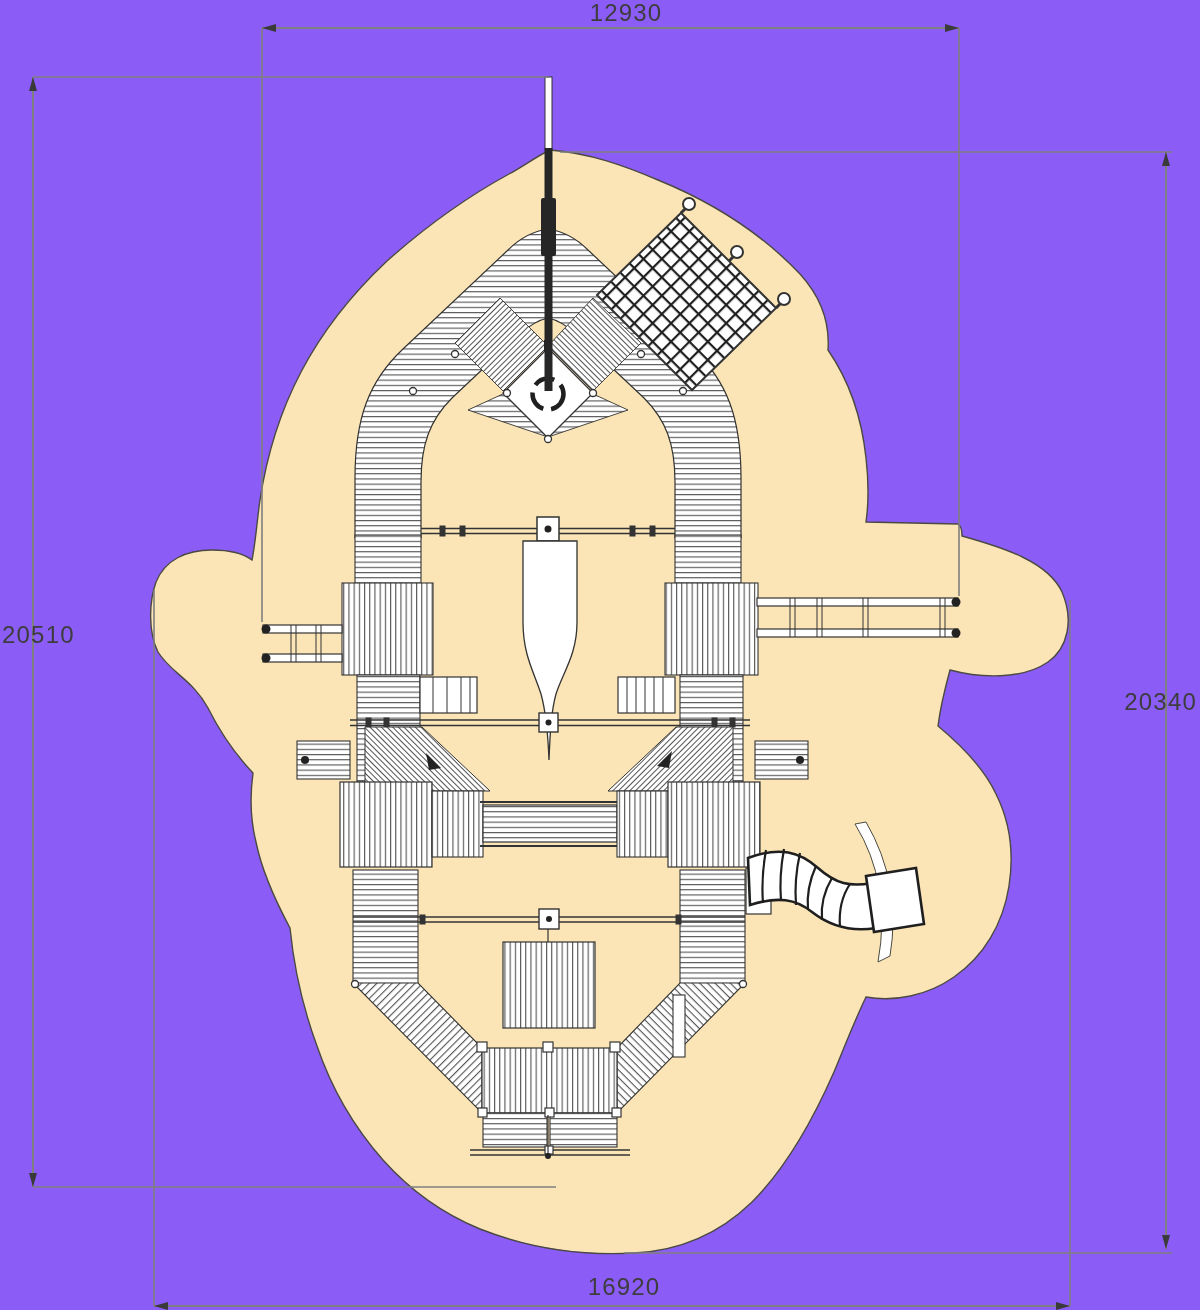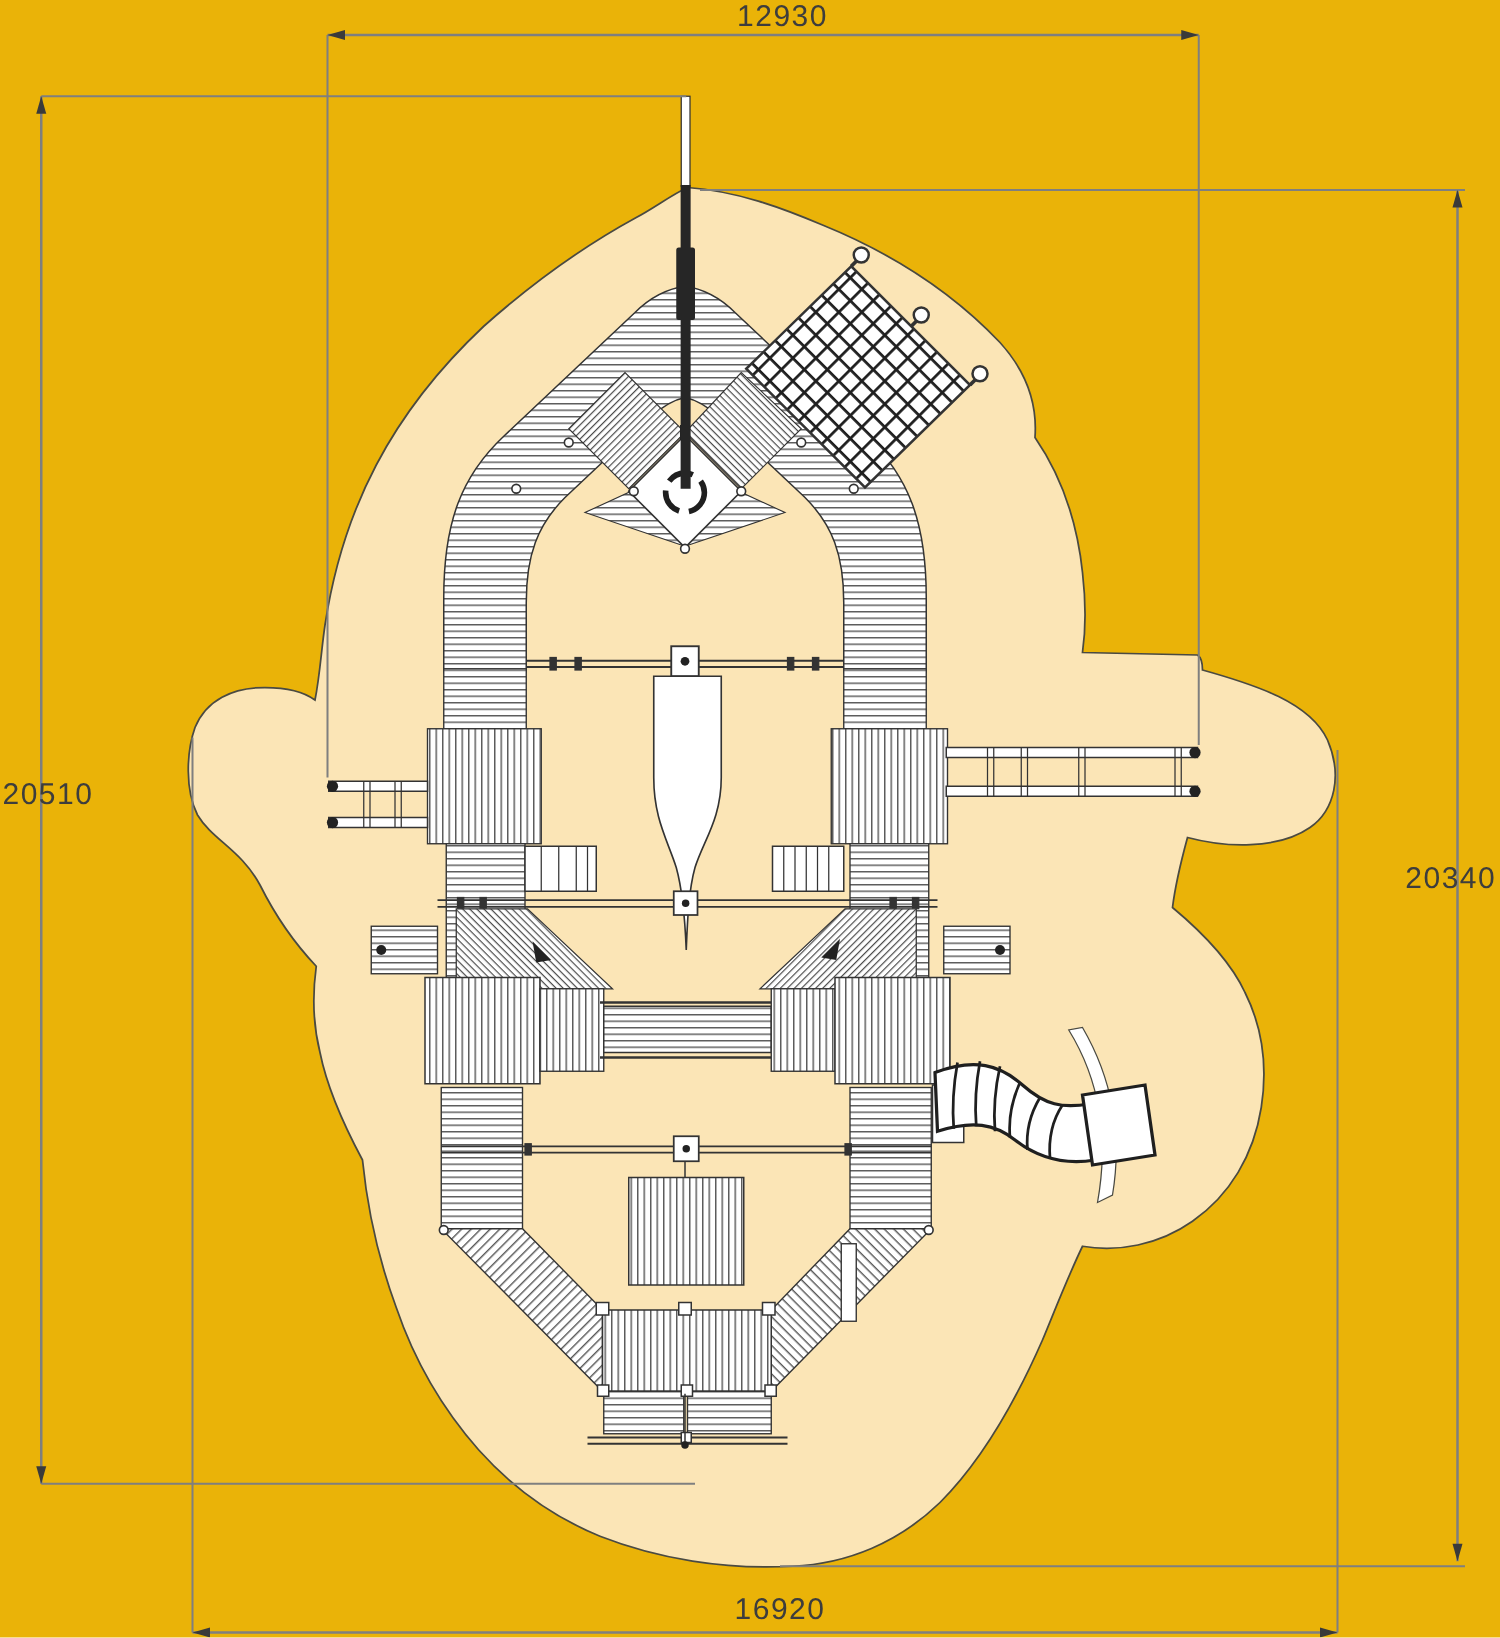--- a/index.html
+++ b/index.html
@@ -1,16 +1,16 @@
 <!DOCTYPE html>
 <html><head>
 <meta charset="utf-8">
 <style>
   html,body{margin:0;padding:0;background:#fff;}
-  .canvas{position:relative;width:1200px;height:1310px;background:#eab308;overflow:hidden;}
+  .canvas{position:relative;width:1200px;height:1310px;background:#8b5cf6;overflow:hidden;}
   svg{display:block;}
   svg text{font-family:"Liberation Sans",sans-serif;font-size:24px;fill:#3d3d3d;letter-spacing:1.2px;}
 </style>
 </head>
 <body>
 
 <div class="canvas">
 <svg width="1200" height="1310" viewBox="0 0 1200 1310">
   <defs>
     <pattern id="pV" width="5.2" height="8" patternUnits="userSpaceOnUse">

